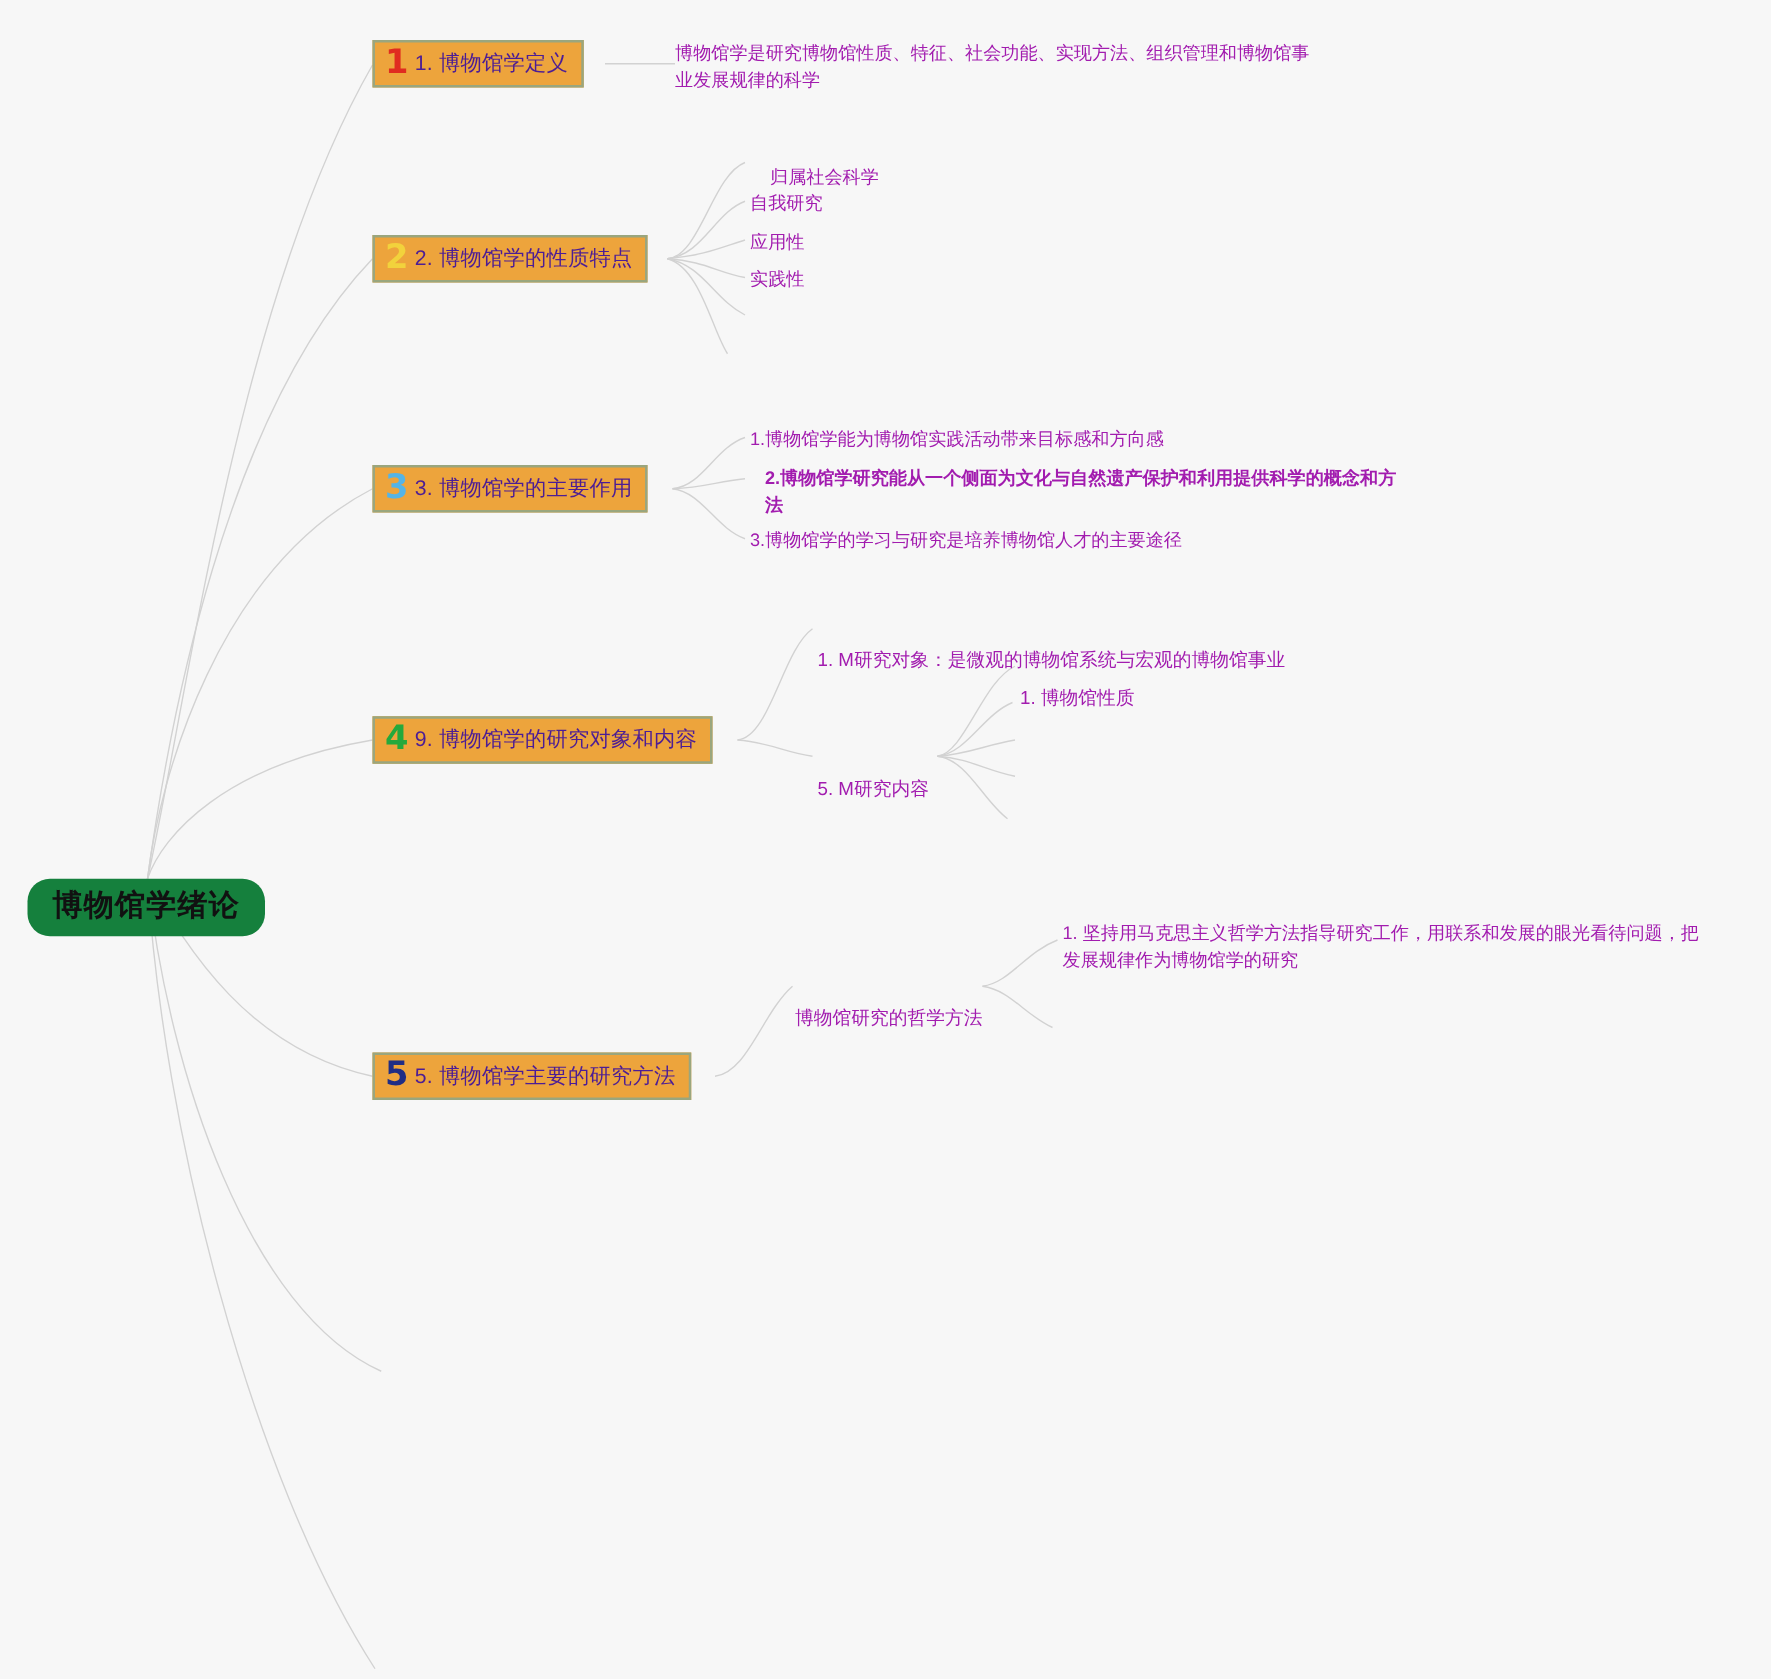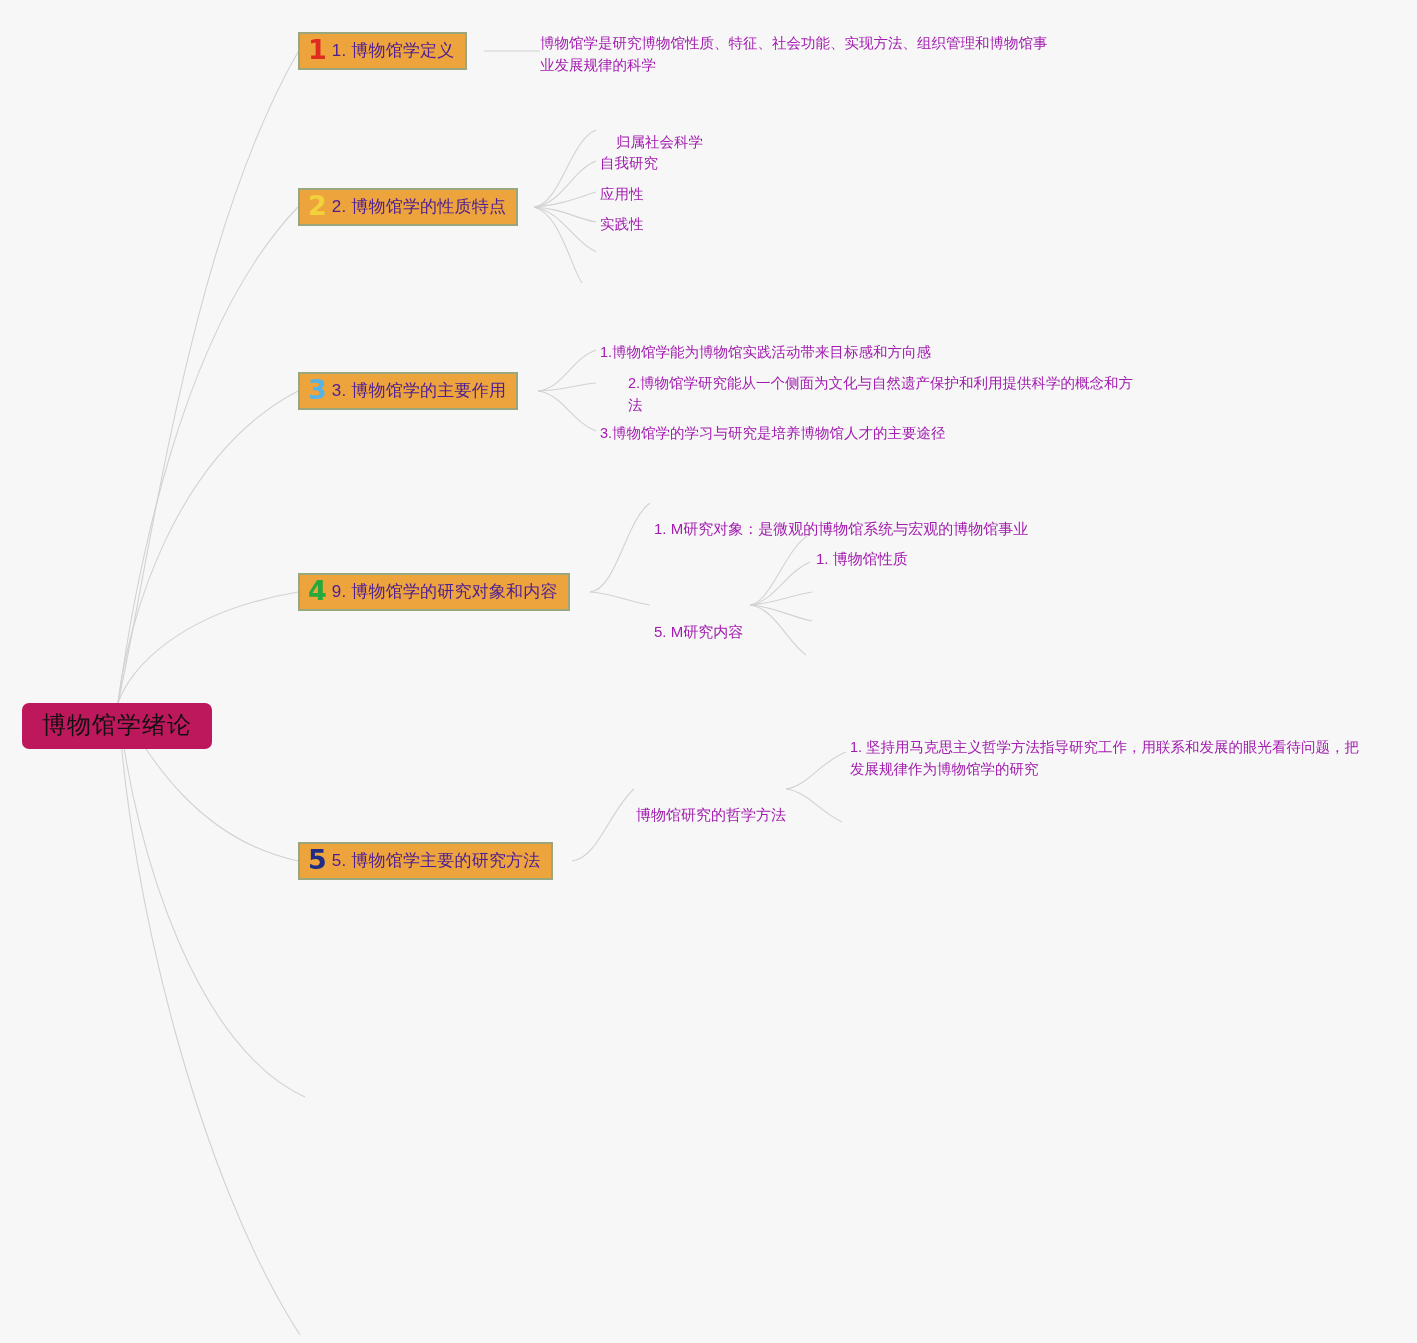--- a/index.html
+++ b/index.html
@@ -35,24 +35,24 @@
     stroke: #d2d2d2;
     stroke-width: 1.1;
   }
 
   
   .root-node {
     position: absolute;
     left: 22px;
     top: 703px;
     padding: 9px 20px 11px 20px;
-    background: #be185d;
-    border-radius: 7px;
+    background: #15803d;
+    border-radius: 18px;
     font-size: 24px;
-    font-weight: normal;
+    font-weight: bold;
     letter-spacing: 1px;
     color: #111;
     white-space: nowrap;
     line-height: 1.1;
   }
 
   
   .topic-node {
     position: absolute;
     background: #eda43c;
@@ -161,21 +161,21 @@
   <div class="leaf" style="left:600px; top:183px;text-align:center;">应用性</div>
   <div class="leaf" style="left:600px; top:213px;">实践性</div>
   <div class="leaf" style="left:600px; top:244px; width:40px; height:16px;"></div>
   <div class="leaf" style="left:586px; top:275px; width:40px; height:16px;"></div>
 
   <div class="topic-node" style="left:298px; top:372px;">
     <span class="topic-num" style="color:#55b4e6;">3</span>
     <span class="topic-label">3. 博物馆学的主要作用</span>
   </div>
   <div class="leaf" style="left:600px; top:341px;">1.博物馆学能为博物馆实践活动带来目标感和方向感</div>
-  <div class="leaf" style="left:628px; top:372px; width:570px;">2.博物馆学研究能从一个侧面为文化与自然遗产保护和利用提供科学的概念和方
+  <div class="leaf" style="left:612px; top:372px; width:570px;font-weight:bold;">2.博物馆学研究能从一个侧面为文化与自然遗产保护和利用提供科学的概念和方
 法</div>
   <div class="leaf" style="left:600px; top:422px;">3.博物馆学的学习与研究是培养博物馆人才的主要途径</div>
 
   <div class="topic-node" style="left:298px; top:573px;">
     <span class="topic-num" style="color:#25a93c;">4</span>
     <span class="topic-label">9. 博物馆学的研究对象和内容</span>
   </div>
   <div class="leaf mid" style="left:654px; top:493px;">1. M研究对象：是微观的博物馆系统与宏观的博物馆事业</div>
   <div class="leaf mid" style="left:654px; top:596px;">5. M研究内容</div>
 

